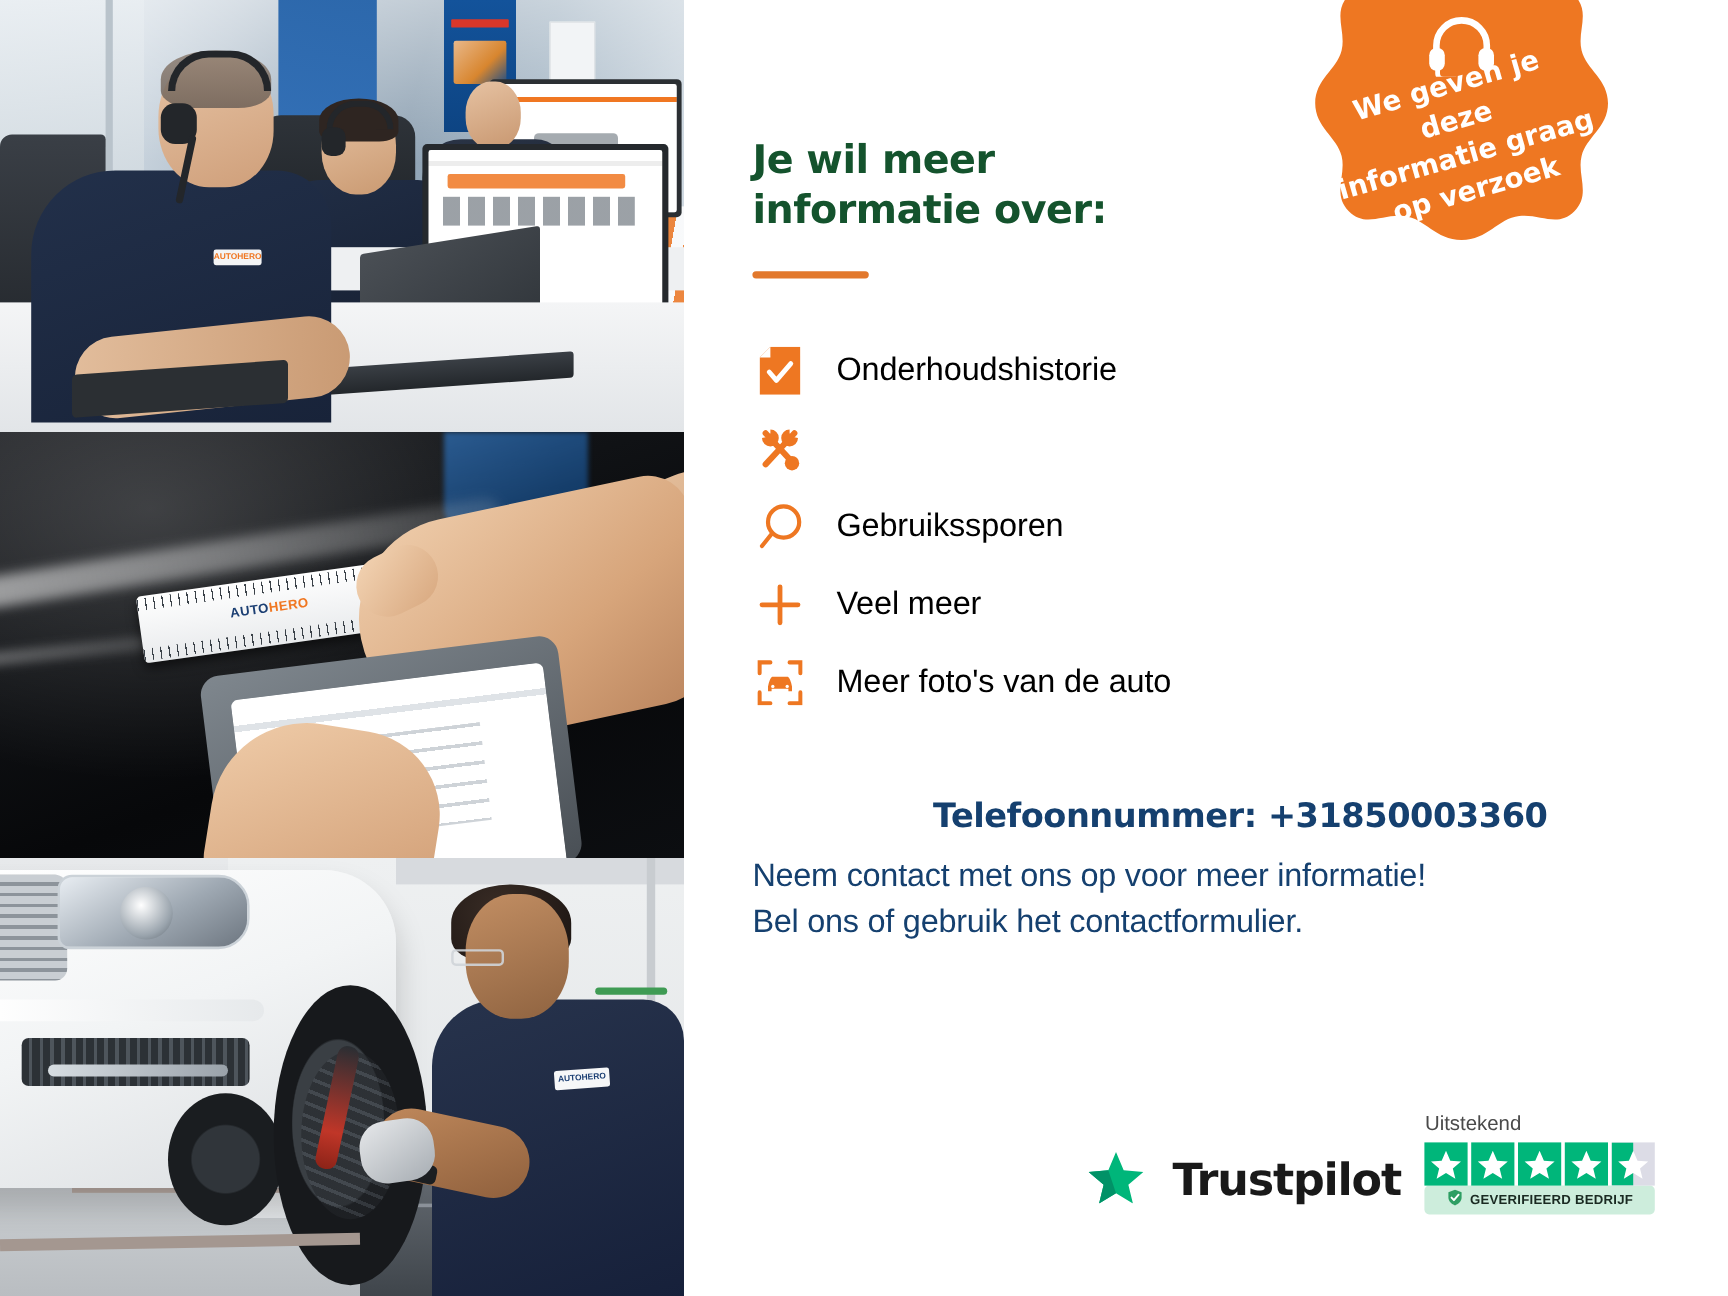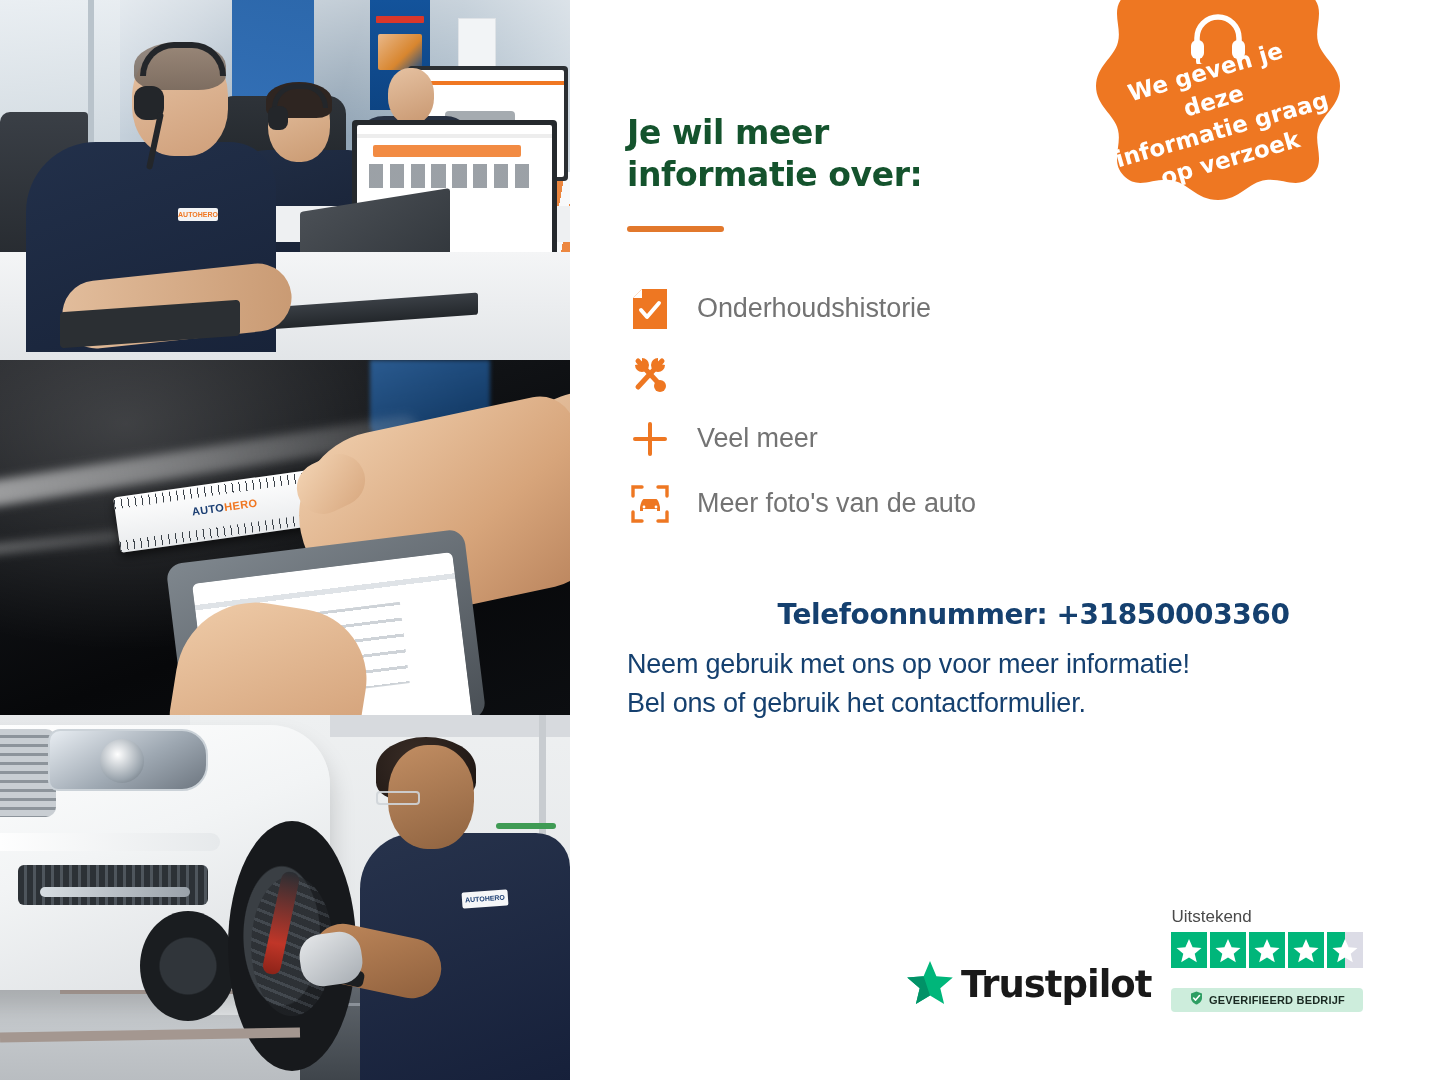--- a/index.html
+++ b/index.html
@@ -459,21 +459,21 @@
     height:65px;
   }
   .feature .ic{
     width:46px; height:46px;
     flex:0 0 46px;
     display:flex; align-items:center; justify-content:center;
     margin-right:24px;
   }
   .feature .lbl{
     font-size:27px;
-    color:#737373;
+    color:#000000;
     font-family:"Liberation Sans", sans-serif;
     letter-spacing:-.1px;
     white-space:nowrap;
   }
 
   .contact{
     margin-top:62px;
   }
   .phone{
     font-family:"DejaVu Sans", sans-serif;
@@ -518,21 +518,21 @@
 
   
   .trust{
     position:absolute;
     left:337px; bottom:68px;
     display:flex;
     align-items:flex-end;
     gap:20px;
   }
   .tp-logo{
-    display:flex; align-items:center; gap:8px;
+    display:flex; align-items:center; gap:24px;
     padding-bottom:4px;
     margin-top:32px;
   }
   .tp-name{
     font-family:"DejaVu Sans", sans-serif;
     font-weight:bold;
     font-size:37px;
     color:#191919;
     letter-spacing:-1px;
   }
@@ -550,21 +550,21 @@
     display:flex; align-items:center; justify-content:center;
     position:relative; overflow:hidden;
   }
   .star-box.half{ background:#dcdce6; }
   .star-box.half:before{
     content:""; position:absolute; left:0; top:0; width:50%; height:100%;
     background:#00b67a;
   }
   .star-box svg{ position:relative; z-index:2; }
   .verified{
-    margin-top:20px;
+    margin-top:0;
     align-self:stretch;
     background:#cdeddc;
     border-radius:4px;
     height:22px;
     display:flex; align-items:center; justify-content:center; gap:6px;
     padding:12px 10px;
   }
   .verified .vtxt{
     font-size:11px;
     font-weight:bold;
@@ -709,20 +709,29 @@
               <path d="M8 7 L32 33"></path>
               <path d="M32 7 L8 33"></path>
             </g>
             <path d="M28 4 a7 7 0 1 0 7 7 l-5 -1 -2 -3 Z" fill="#EE7722"></path>
             <path d="M12 4 a7 7 0 1 1 -7 7 l5 -1 2 -3 Z" fill="#EE7722"></path>
             <circle cx="30" cy="32" r="6" fill="#EE7722"></circle>
           </svg>
         </span>
       </li>
 
+      <li class="feature">
+        <span class="ic">
+          <svg width="38" height="40" viewBox="0 0 38 40">
+            <circle cx="22" cy="16" r="13" stroke="#EE7722" stroke-width="3.5" fill="none"></circle>
+            <path d="M12 26 L4 36" stroke="#EE7722" stroke-width="3.5" stroke-linecap="round"></path>
+          </svg>
+        </span>
+        <span class="lbl">Gebruikssporen</span>
+      </li>
 
       <li class="feature">
         <span class="ic">
           <svg width="38" height="38" viewBox="0 0 38 38">
             <g stroke="#EE7722" stroke-width="4" stroke-linecap="round">
               <path d="M19 4 V34"></path>
               <path d="M4 19 H34"></path>
             </g>
           </svg>
         </span>
@@ -744,21 +753,21 @@
           </svg>
         </span>
         <span class="lbl">Meer foto's van de auto</span>
       </li>
 
     </ul>
 
     <div class="contact">
       <div class="phone">Telefoonnummer: +31850003360</div>
       <div class="contact-lines">
-        <span>Neem gebruik met ons op voor meer informatie!</span><br>
+        <span>Neem contact met ons op voor meer informatie!</span><br>
         <span>Bel ons of gebruik het contactformulier.</span>
       </div>
     </div>
 
     <div class="badge">
       <svg viewBox="0 0 268 252" xmlns="http://www.w3.org/2000/svg" aria-hidden="true">
         <path fill="#EE7722" d="
           M134 4
           c 22 0 30 18 48 20
           c 18 2 32 -10 46 4

